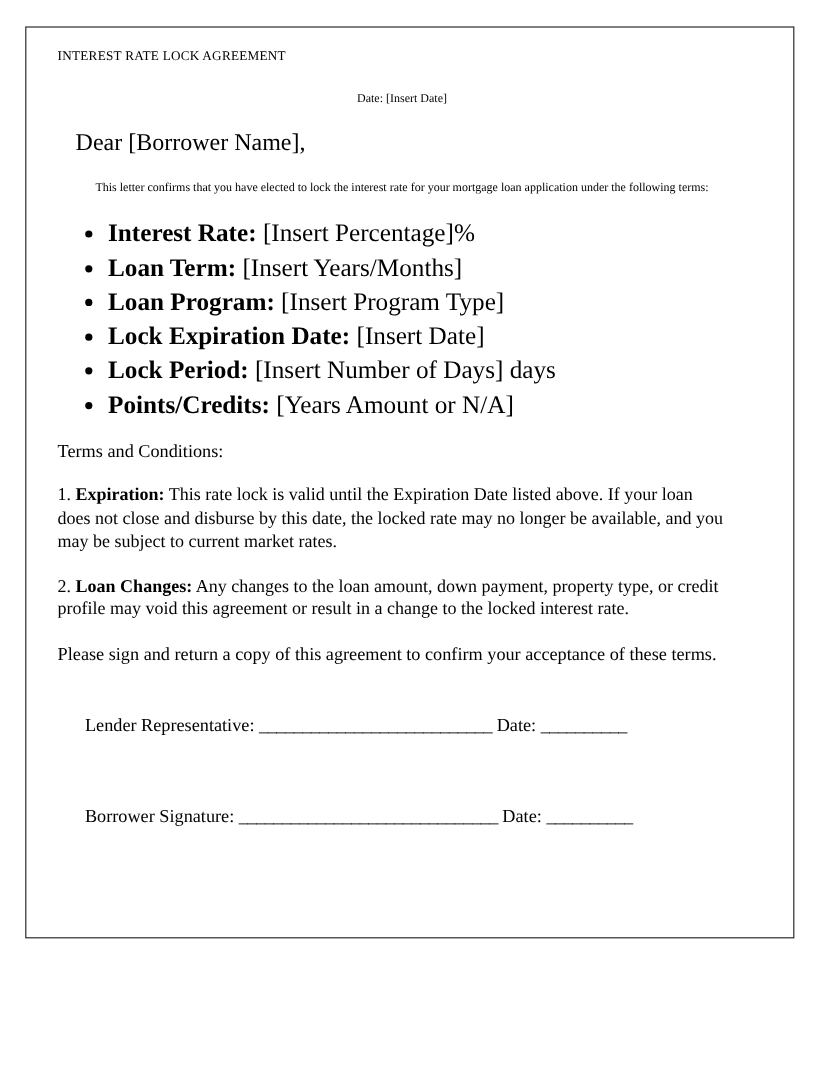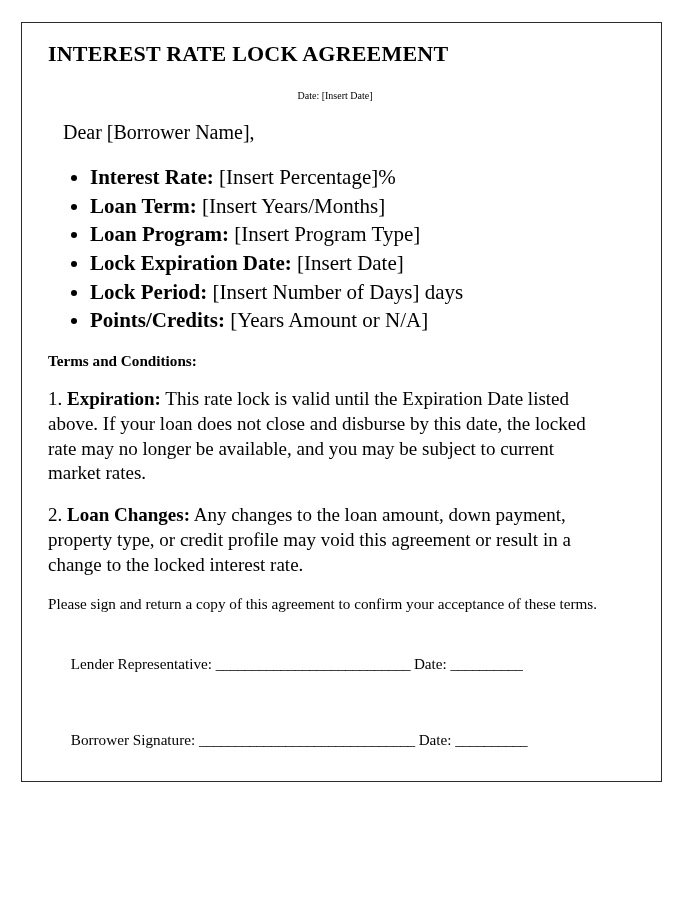--- a/index.html
+++ b/index.html
@@ -27,22 +27,22 @@
   }
 
   .content {
     position: absolute;
     left: 26px;
     top: 18px;
     width: 574px;
   }
 
   .doc-title {
-    font-size: 22px;
-    font-weight: bold;
+    font-size: 11px;
+    font-weight: normal;
     letter-spacing: 0.2px;
     margin: 0 0 22px 0;
     line-height: 1.2;
   }
 
   .para {
     font-size: 10px;
     line-height: 1.30;
     margin: 0 0 17px 0;
     text-align: center;
@@ -73,27 +73,27 @@
   .terms-list li {
     margin: 0;
     padding: 0;
   }
   .lbl {
     font-weight: bold;
   }
 
   .section-heading {
     font-size: 15.2px;
-    font-weight: bold;
+    font-weight: normal;
     margin: 0 0 17px 0;
     line-height: 1.30;
   }
 
   .numbered {
-    font-size: 19px;
+    font-size: 15px;
     line-height: 1.30;
     margin: 0 16px 17px 0;
   }
 
   .closing {
     font-size: 15.2px;
     line-height: 1.30;
     margin: 0 0 20px 0;
   }
 
@@ -113,20 +113,21 @@
 <div class="page">
   <div class="content">
 
     <div class="doc-title">INTEREST RATE LOCK AGREEMENT</div>
 
     <div class="para">Date: [Insert Date]</div>
 
 
     <div class="salutation">Dear [Borrower Name],</div>
 
+    <div class="para">This letter confirms that you have elected to lock the interest rate for your mortgage loan application under the following terms:</div>
 
     <ul class="terms-list">
       <li>
         <span class="lbl">Interest Rate:</span><span> [Insert Percentage]%</span>
       </li>
       <li>
         <span class="lbl">Loan Term:</span><span> [Insert Years/Months]</span>
       </li>
       <li>
         <span class="lbl">Loan Program:</span><span> [Insert Program Type]</span>

